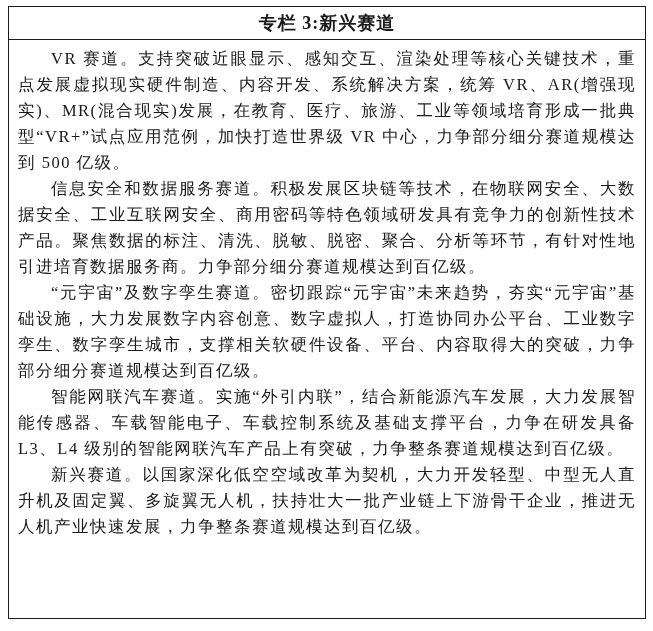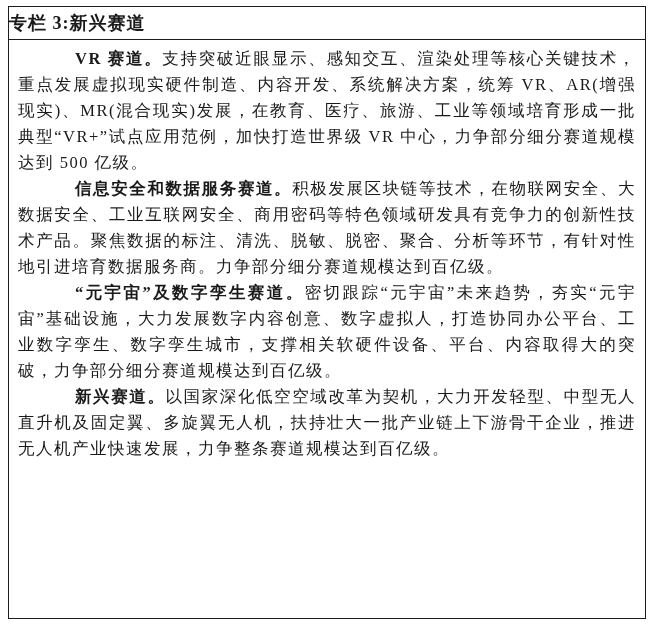--- a/index.html
+++ b/index.html
@@ -21,53 +21,54 @@
       top: 6px;
       width: 638px;
       height: 613px;
       border: 1.5px solid #1c1c1c;
       box-sizing: border-box;
       background: #ffffff;
     }
     .panel-title {
       height: 33px;
       line-height: 33px;
+      text-align: center;
       font-weight: bold;
       font-size: 18px;
       letter-spacing: 1px;
       border-bottom: 1px solid #1c1c1c;
       box-sizing: border-box;
     }
     .panel-body {
       padding: 6px 9px 6px 9px;
       font-size: 16.5px;
       line-height: 26px;
       letter-spacing: 1.5px;
       text-align: justify;
       text-align-last: left;
     }
     .section {
       margin: 0;
       text-indent: 2em;
     }
     .lead {
-      font-weight: bold;
-      margin-left: 24px;
+      font-weight: normal;
     }
   </style>
 </head>
 <body>
 
 <div class="panel">
   <div class="panel-title">专栏 3:新兴赛道</div>
 
   <div class="panel-body">
     <p class="section"><span class="lead">VR 赛道。</span><span>支持突破近眼显示、感知交互、渲染处理等核心关键技术，重点发展虚拟现实硬件制造、内容开发、系统解决方案，统筹 VR、AR(增强现实)、MR(混合现实)发展，在教育、医疗、旅游、工业等领域培育形成一批典型“VR+”试点应用范例，加快打造世界级 VR 中心，力争部分细分赛道规模达到 500 亿级。</span></p>
 
     <p class="section"><span class="lead">信息安全和数据服务赛道。</span><span>积极发展区块链等技术，在物联网安全、大数据安全、工业互联网安全、商用密码等特色领域研发具有竞争力的创新性技术产品。聚焦数据的标注、清洗、脱敏、脱密、聚合、分析等环节，有针对性地引进培育数据服务商。力争部分细分赛道规模达到百亿级。</span></p>
 
     <p class="section"><span class="lead">“元宇宙”及数字孪生赛道。</span><span>密切跟踪“元宇宙”未来趋势，夯实“元宇宙”基础设施，大力发展数字内容创意、数字虚拟人，打造协同办公平台、工业数字孪生、数字孪生城市，支撑相关软硬件设备、平台、内容取得大的突破，力争部分细分赛道规模达到百亿级。</span></p>
 
 
+    <p class="section"><span class="lead">智能网联汽车赛道。</span><span>实施“外引内联”，结合新能源汽车发展，大力发展智能传感器、车载智能电子、车载控制系统及基础支撑平台，力争在研发具备 L3、L4 级别的智能网联汽车产品上有突破，力争整条赛道规模达到百亿级。</span></p>
 
     <p class="section"><span class="lead">新兴赛道。</span><span>以国家深化低空空域改革为契机，大力开发轻型、中型无人直升机及固定翼、多旋翼无人机，扶持壮大一批产业链上下游骨干企业，推进无人机产业快速发展，力争整条赛道规模达到百亿级。</span></p>
   </div>
 </div>
 
 </body></html>

